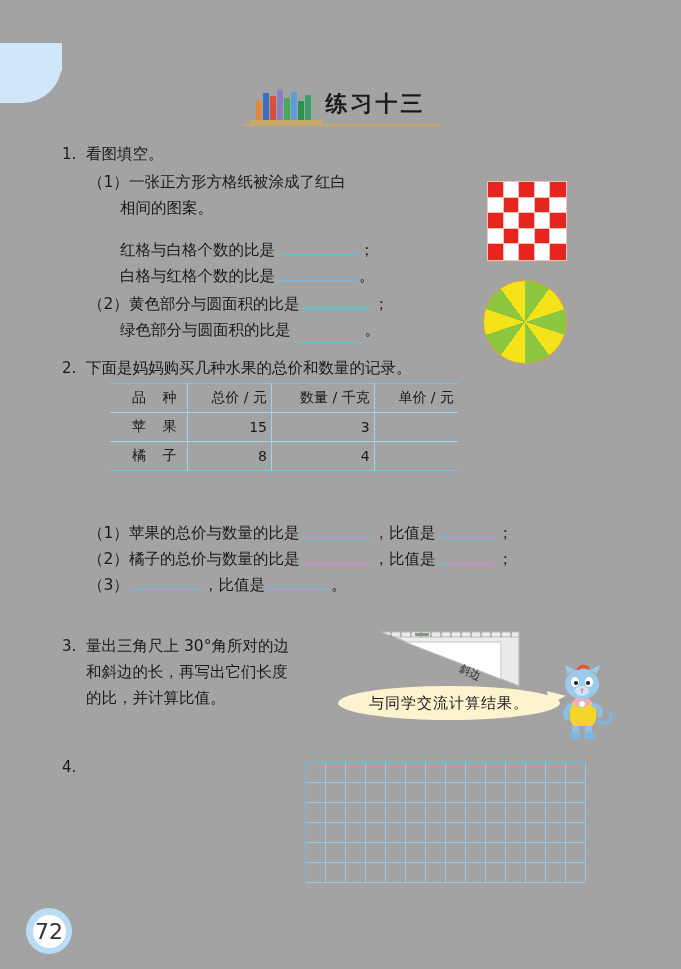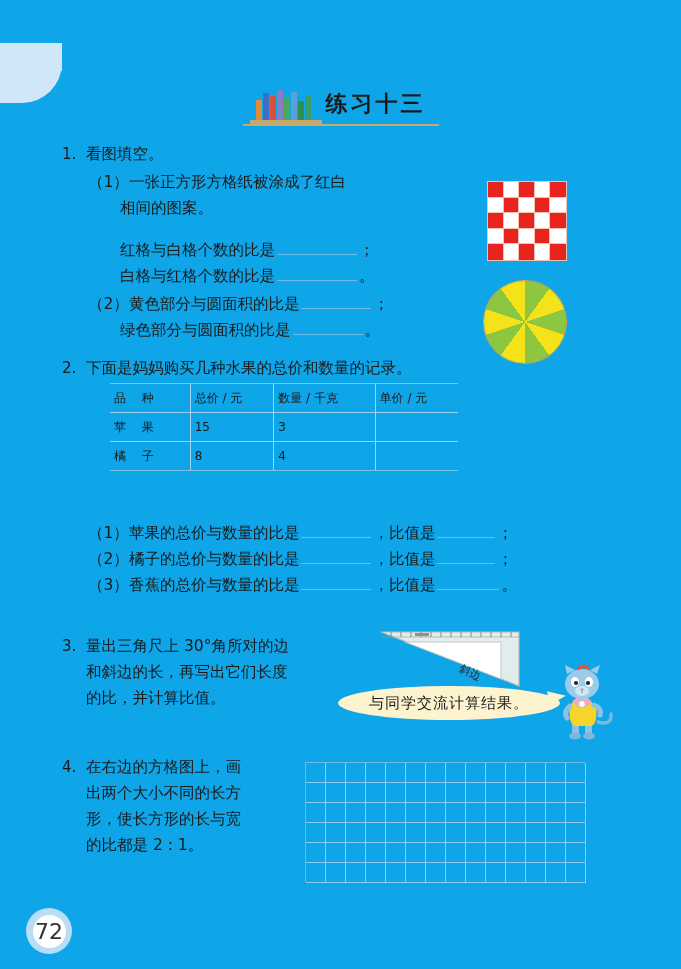--- a/index.html
+++ b/index.html
@@ -2,21 +2,21 @@
 <html><head>
 <meta charset="utf-8">
 <style>
   * { box-sizing: border-box; margin: 0; padding: 0; }
   html, body {
     width: 681px; height: 969px;
     background: #ffffff;
     font-family: "DejaVu Sans", "Liberation Sans", sans-serif;
     overflow: hidden;
   }
-  .page { position: relative; width: 681px; height: 969px; background:#0ea5e9; }
+  .page { position: relative; width: 681px; height: 969px; background:#a3a3a3; }
 
   
   .corner-deco {
     position: absolute; left: 0; top: 43px;
     width: 62px; height: 60px;
     background: #cfe7f8;
     border-bottom-right-radius: 40px;
   }
   .corner-deco-bar {
     position: absolute; left: 0; top: 43px;
@@ -101,22 +101,22 @@
 
   
   .fruit-table {
     position: absolute; left: 110px; top: 383px;
     border-collapse: collapse; width: 348px;
     font-family: "DejaVu Sans", "Liberation Sans", sans-serif;
   }
   .fruit-table th, .fruit-table td {
     border-left: 1.2px solid #9fd3ef; border-right: 1.2px solid #9fd3ef;
     border-top: 1.2px solid #9fd3ef; border-bottom: 1.2px solid #9fd3ef;
-    text-align: left; font-weight: normal;
-    font-size: 12px; color: #1a1a1a; height: 29px; padding: 0 4px;
+    text-align: right; font-weight: normal;
+    font-size: 14px; color: #1a1a1a; height: 29px; padding: 0 4px;
   }
   .fruit-table tr:first-child th { border-top: 1.6px solid #7dc3e8; }
   .fruit-table tr:last-child td { border-bottom: 1.6px solid #7dc3e8; }
   .fruit-table th:first-child, .fruit-table td:first-child { border-left: none; }
   .fruit-table th:last-child, .fruit-table td:last-child { border-right: none; }
   .cell-wide { letter-spacing: 6px; padding-left: 6px; }
 
   
   .ruler-wrap { position: absolute; left: 375px; top: 628px; width: 150px; height: 64px; }
   .ruler-svg { display:block; }
@@ -231,21 +231,21 @@
     </div>
   </div>
 
   <div class="zh" style="position:absolute; left:88px; top:291px;">
     <div class="line">
       <span>（2）</span>
         <span>黄色部分与圆面积的比是</span>
       <span class="blank blank-70"></span>
       <span>；</span>
     </div>
-    <div class="line" style="padding-left:32px;">
+    <div class="line" style="padding-left:32px;align-items:flex-end;">
       <span>绿色部分与圆面积的比是</span>
       <span class="blank blank-70"></span>
       <span>。</span>
     </div>
   </div>
 
   <div class="checker">
     <div class="c-red"></div>
       <div class="c-white"></div>
       <div class="c-red"></div>
@@ -317,21 +317,20 @@
     <div class="line">
       <span>（2）</span>
         <span>橘子的总价与数量的比是</span>
       <span class="blank blank-70"></span>
       <span>，比值是</span>
       <span class="blank blank-58"></span>
       <span>；</span>
     </div>
     <div class="line">
       <span>（3）</span>
-        <span>香蕉的总价与数量的比是</span>
       <span class="blank blank-70"></span>
       <span>，比值是</span>
       <span class="blank blank-62"></span>
       <span>。</span>
     </div>
   </div>
 
   <div class="q zh" style="left:62px; top:633px;">
     <div class="q-num">3.</div>
     <div class="q-body">
@@ -402,26 +401,20 @@
     <circle cx="20" cy="19" r="2.1" fill="#222"></circle>
     <circle cx="32" cy="19" r="2.1" fill="#222"></circle>
 
     <ellipse cx="26" cy="27" rx="7" ry="5" fill="#cfe6f4"></ellipse>
     <path d="M26,24 l-2.5,2 h5 z" fill="#f08aa0"></path>
     <path d="M26,26 v3" stroke="#6f8ea0" stroke-width="1"></path>
   </svg>
 
   <div class="q zh" style="left:62px; top:754px;">
     <div class="q-num">4.</div>
-    <div class="q-body">
-      <div>在右边的方格图上，画</div>
-      <div>出两个大小不同的长方</div>
-      <div>形，使长方形的长与宽</div>
-      <div>的比都是 2 : 1。</div>
-    </div>
   </div>
 
   <div class="sq-grid" id="squareGrid">
       <div></div>
       <div></div>
       <div></div>
       <div></div>
       <div></div>
       <div></div>
       <div></div>

